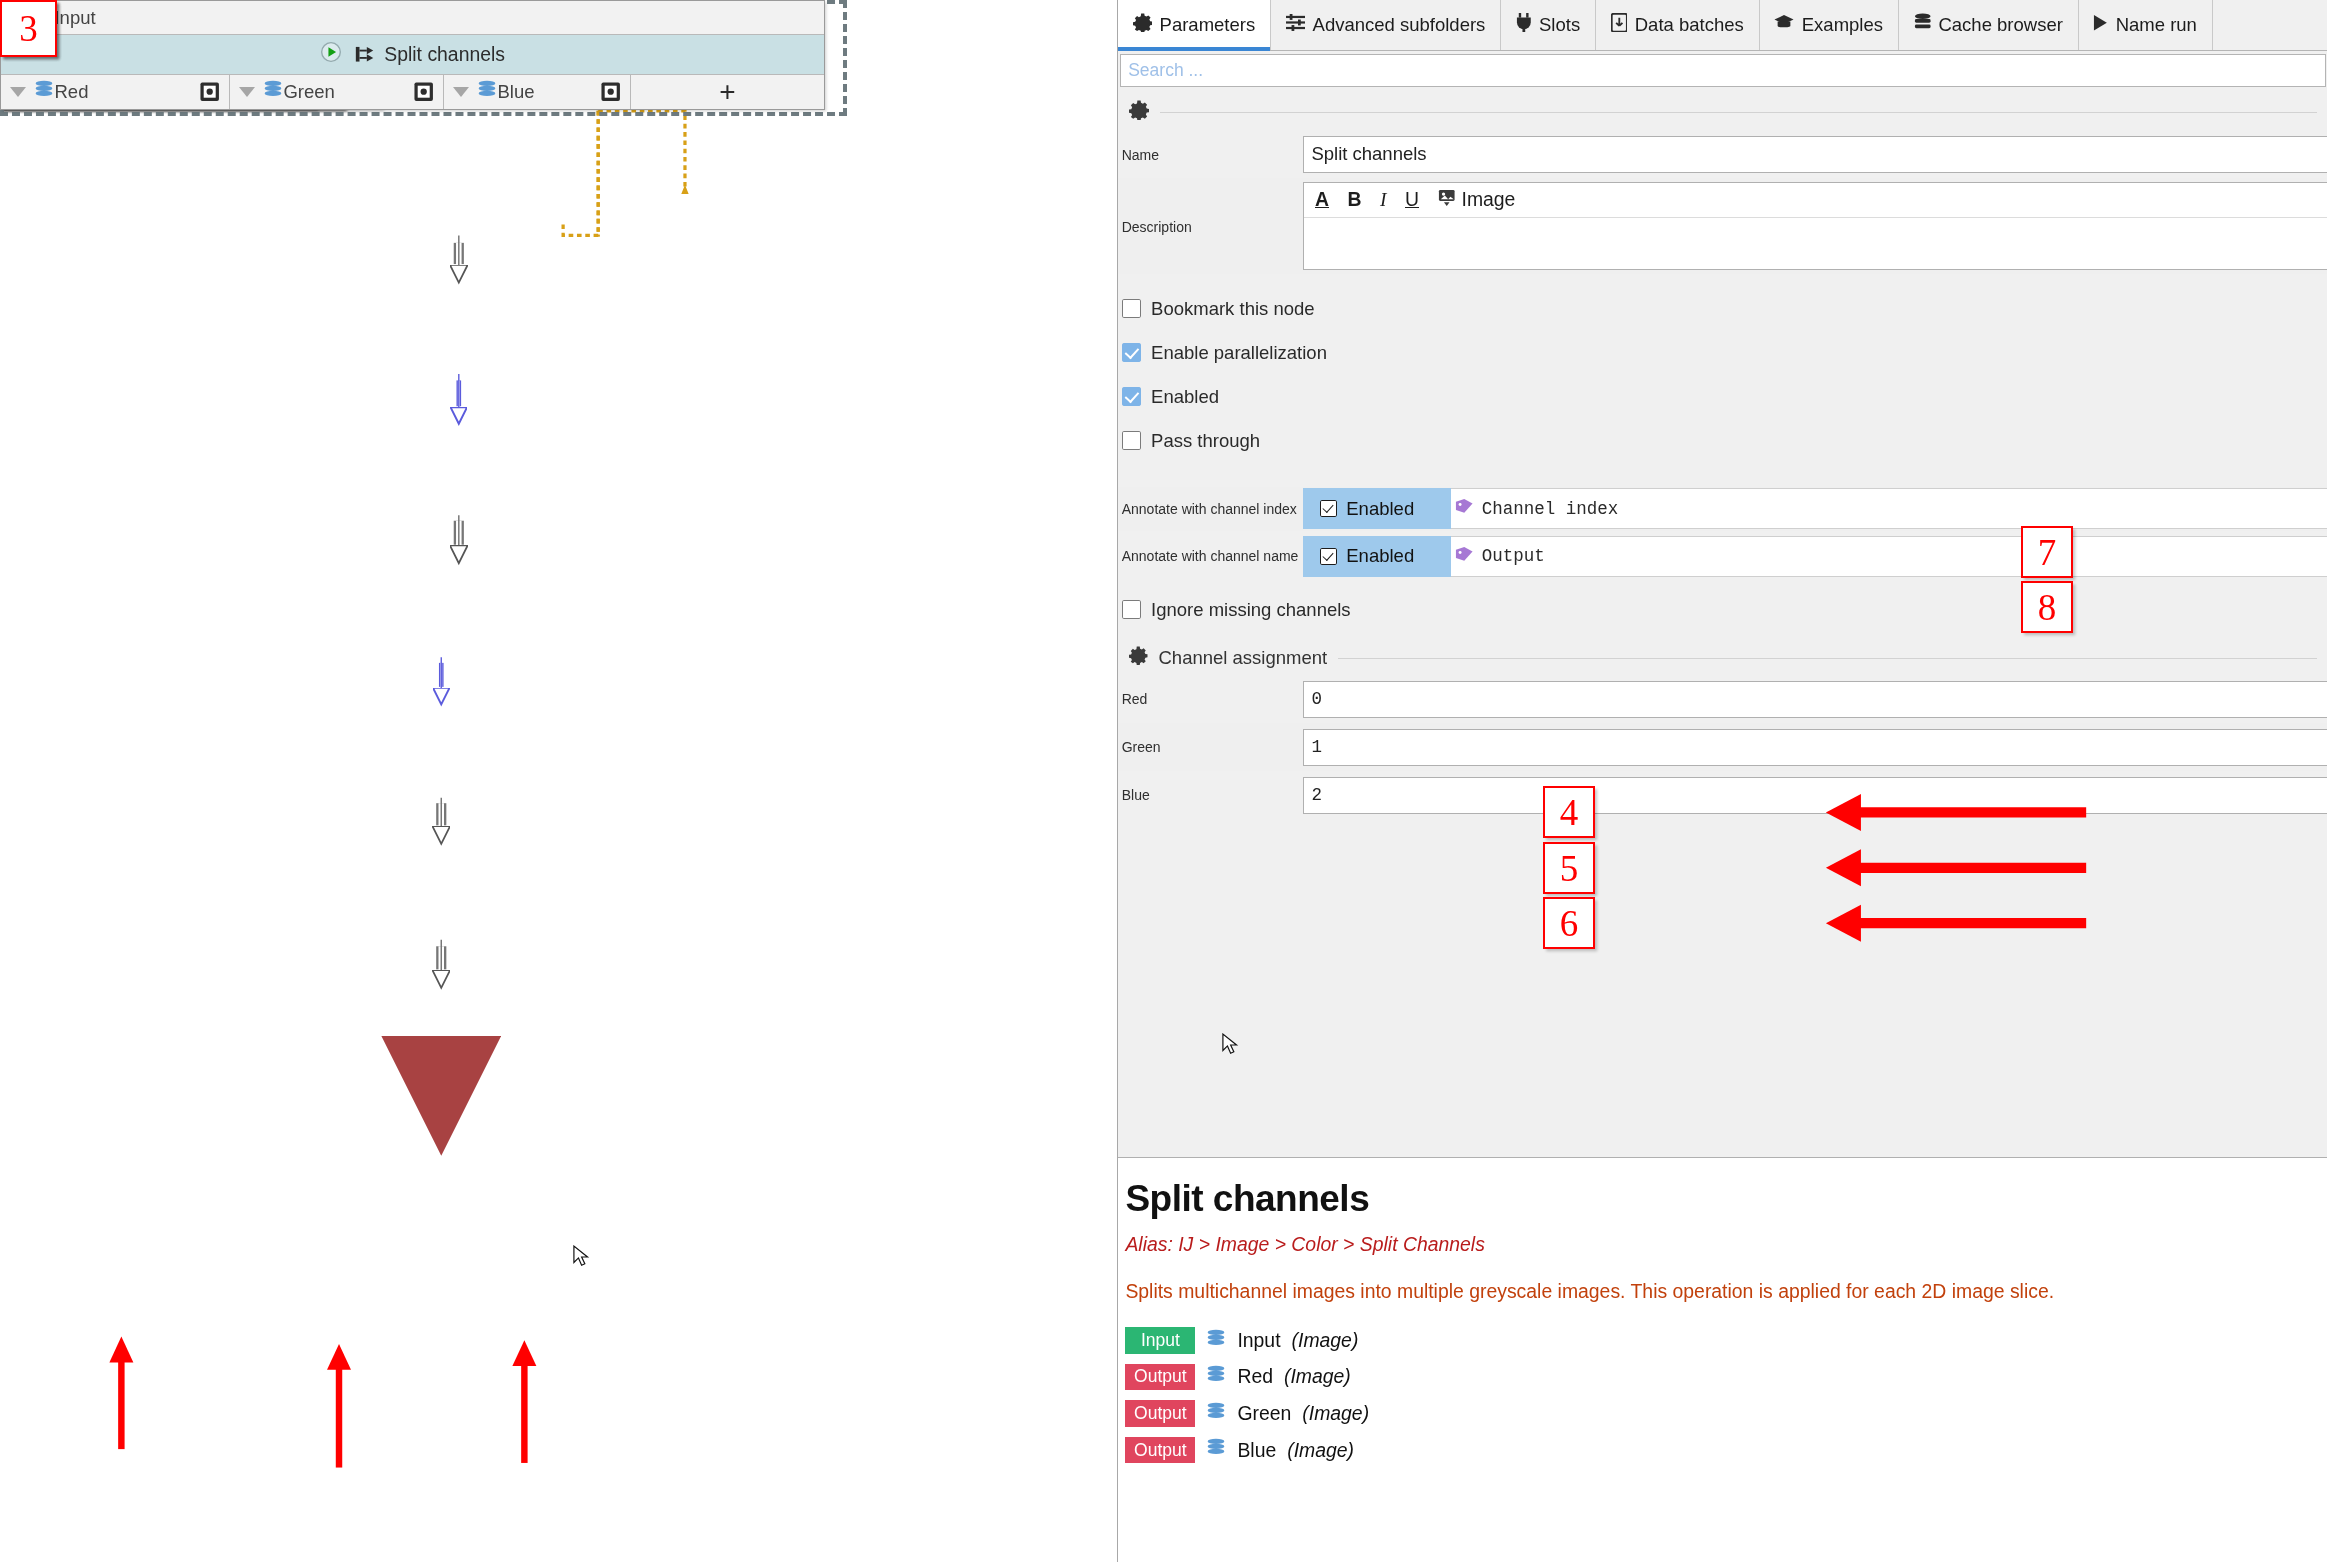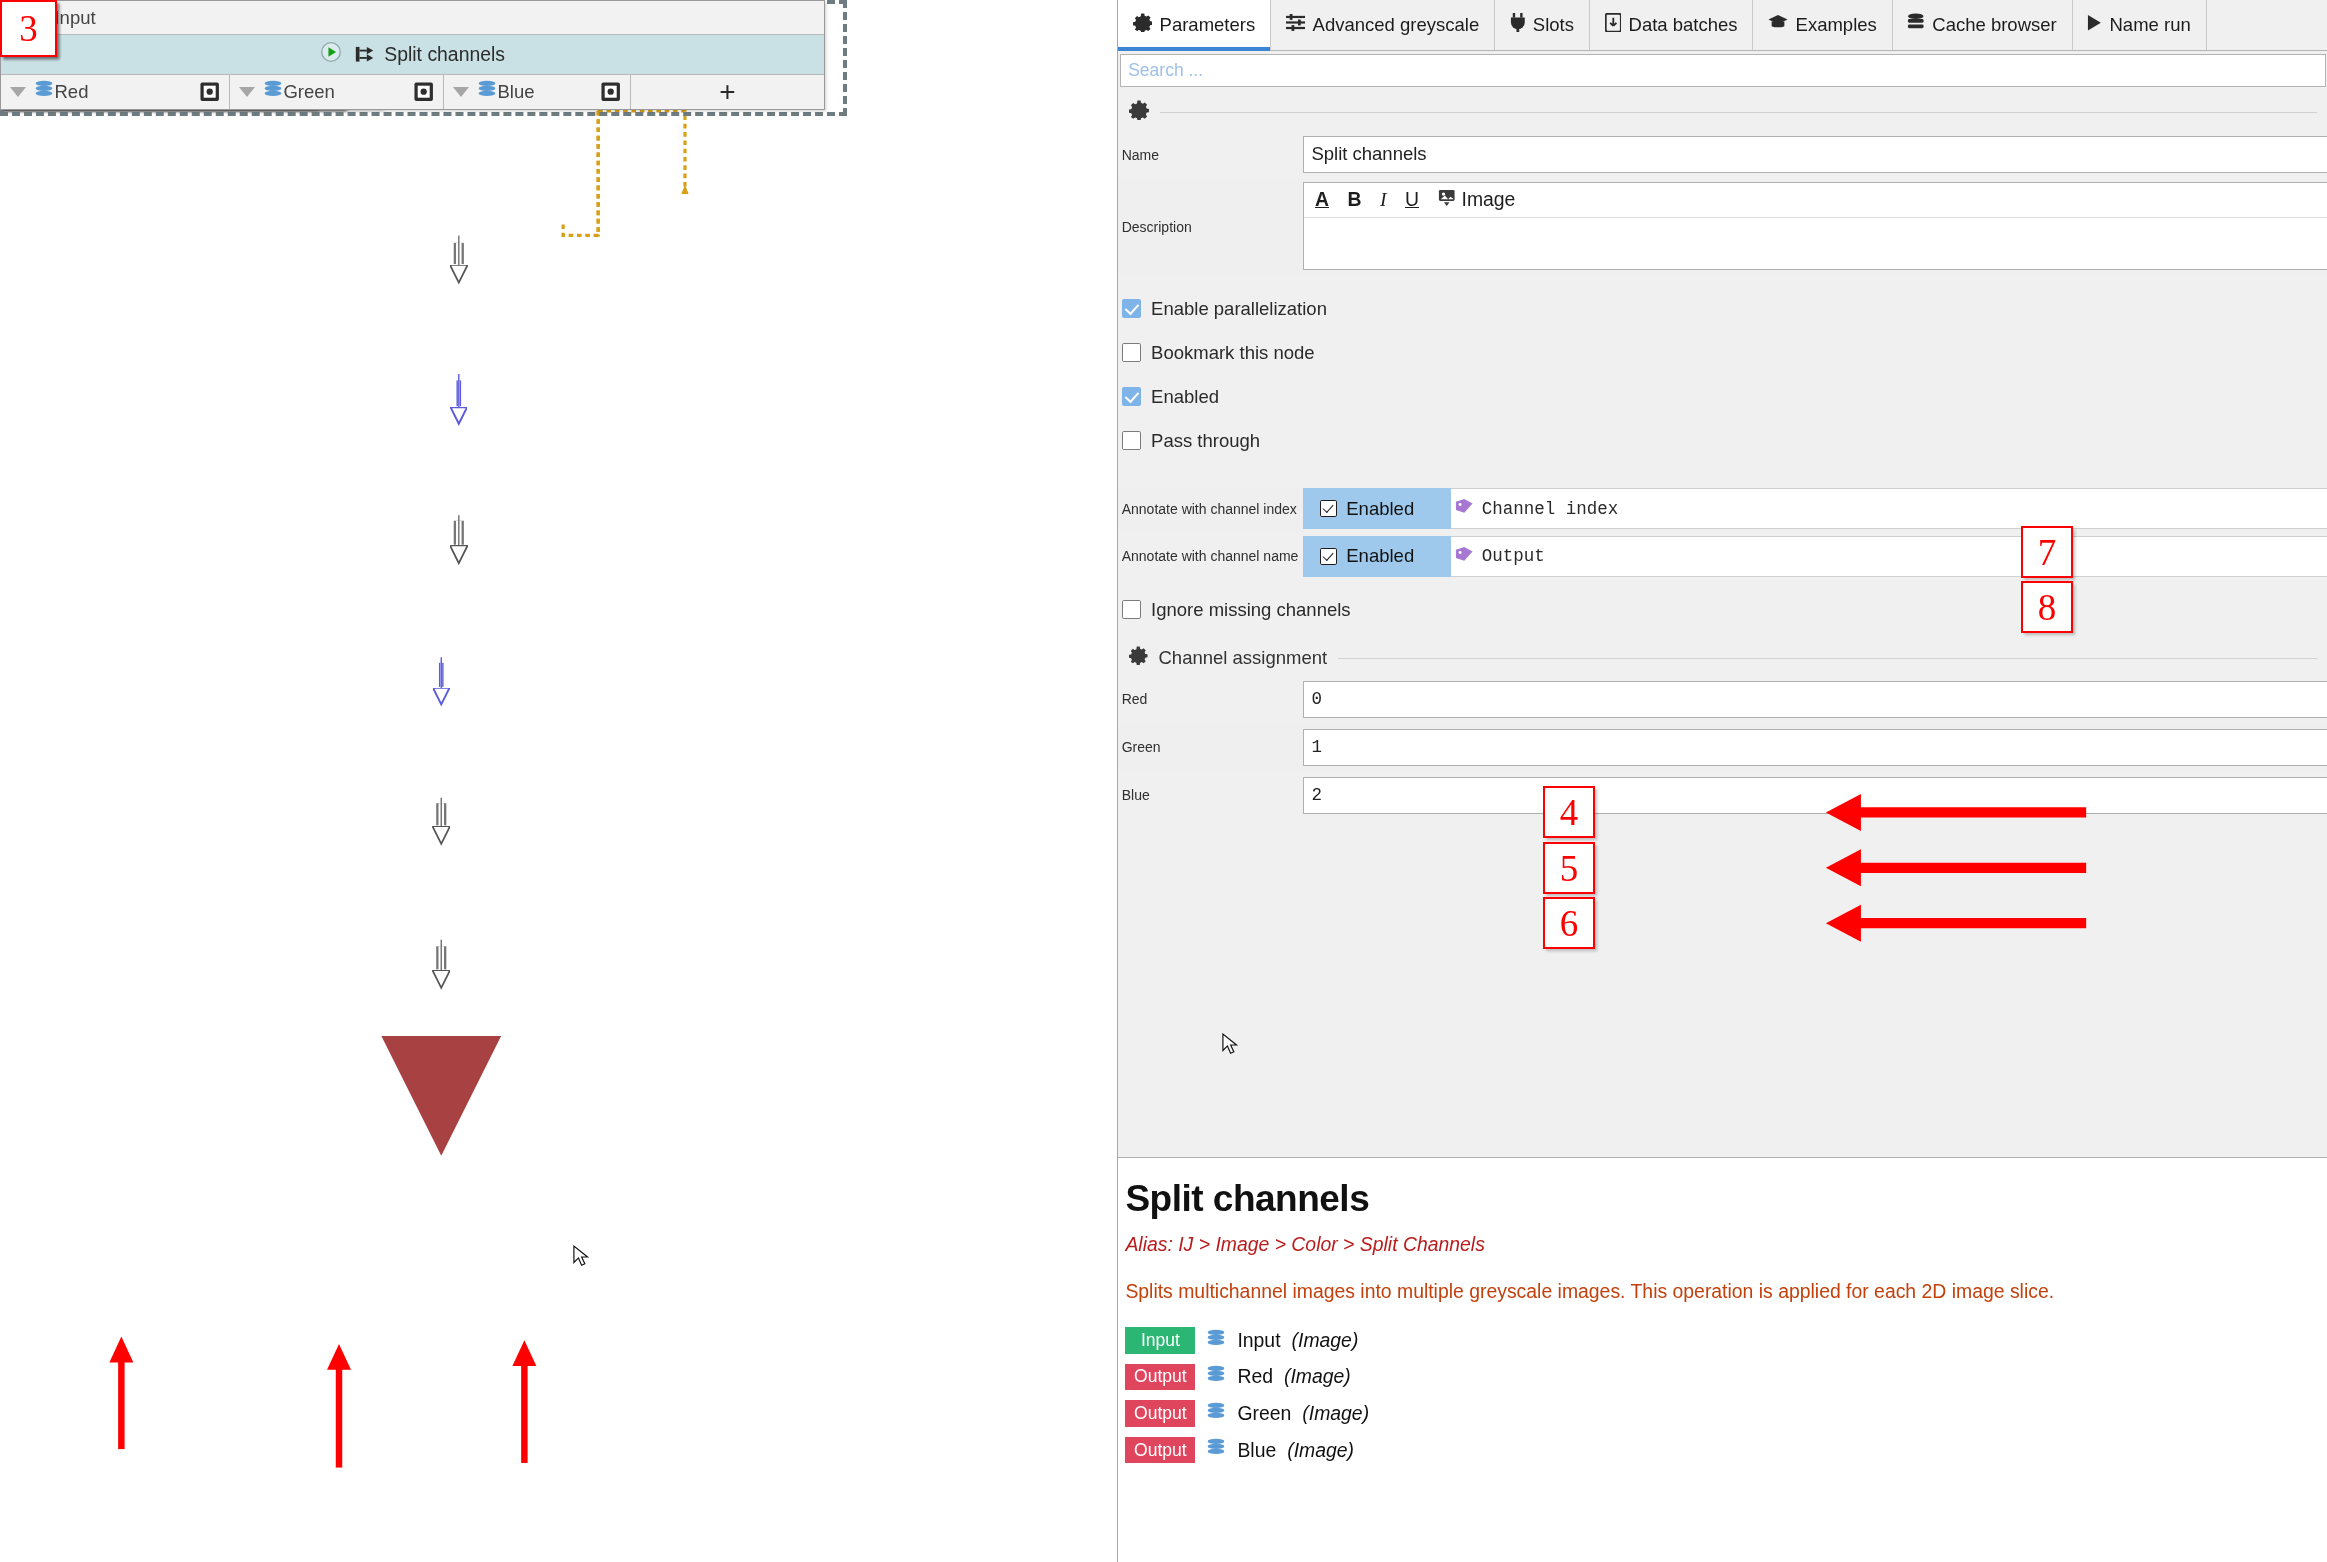--- a/index.html
+++ b/index.html
@@ -762,21 +762,21 @@
       <span>
         <svg width="19.4" height="16.6" viewBox="0 0 21 18">
             <rect x="0" y="2" width="21" height="2.4" fill="#2b2b2b"></rect>
             <rect x="0" y="8" width="21" height="2.4" fill="#2b2b2b"></rect>
             <rect x="0" y="14" width="21" height="2.4" fill="#2b2b2b"></rect>
             <rect x="4" y="0" width="3" height="6.4" fill="#2b2b2b"></rect>
             <rect x="13" y="6" width="3" height="6.4" fill="#2b2b2b"></rect>
             <rect x="6" y="12" width="3" height="6.4" fill="#2b2b2b"></rect>
           </svg>
       </span>
-      <span>Advanced greyscale</span>
+      <span>Advanced subfolders</span>
     </div>
     <div class="tab">
       <span>
         <svg width="15.7" height="19.4" viewBox="0 0 17 21">
             <rect x="3" y="0" width="2.6" height="5" fill="#2b2b2b"></rect>
             <rect x="11" y="0" width="2.6" height="5" fill="#2b2b2b"></rect>
             <path d="M1 5 h15 v5 a7.5 7.5 0 01-15 0z" fill="#2b2b2b"></path>
             <rect x="7" y="15" width="3" height="6" fill="#2b2b2b"></rect>
           </svg>
       </span>
@@ -866,26 +866,26 @@
               <span>Image</span>
             </span>
           </div>
           <div class="rte-body"></div>
         </div>
       </div>
     </div>
 
     <div style="padding:13px 0 0 0">
       <div class="cbrow">
+        <span class="cbox"></span>
+        <span>Bookmark this node</span>
+      </div>
+      <div class="cbrow">
         <span class="cbox on"></span>
         <span>Enable parallelization</span>
-      </div>
-      <div class="cbrow">
-        <span class="cbox"></span>
-        <span>Bookmark this node</span>
       </div>
       <div class="cbrow">
         <span class="cbox on"></span>
         <span>Enabled</span>
       </div>
       <div class="cbrow">
         <span class="cbox"></span>
         <span>Pass through</span>
       </div>
     </div>

